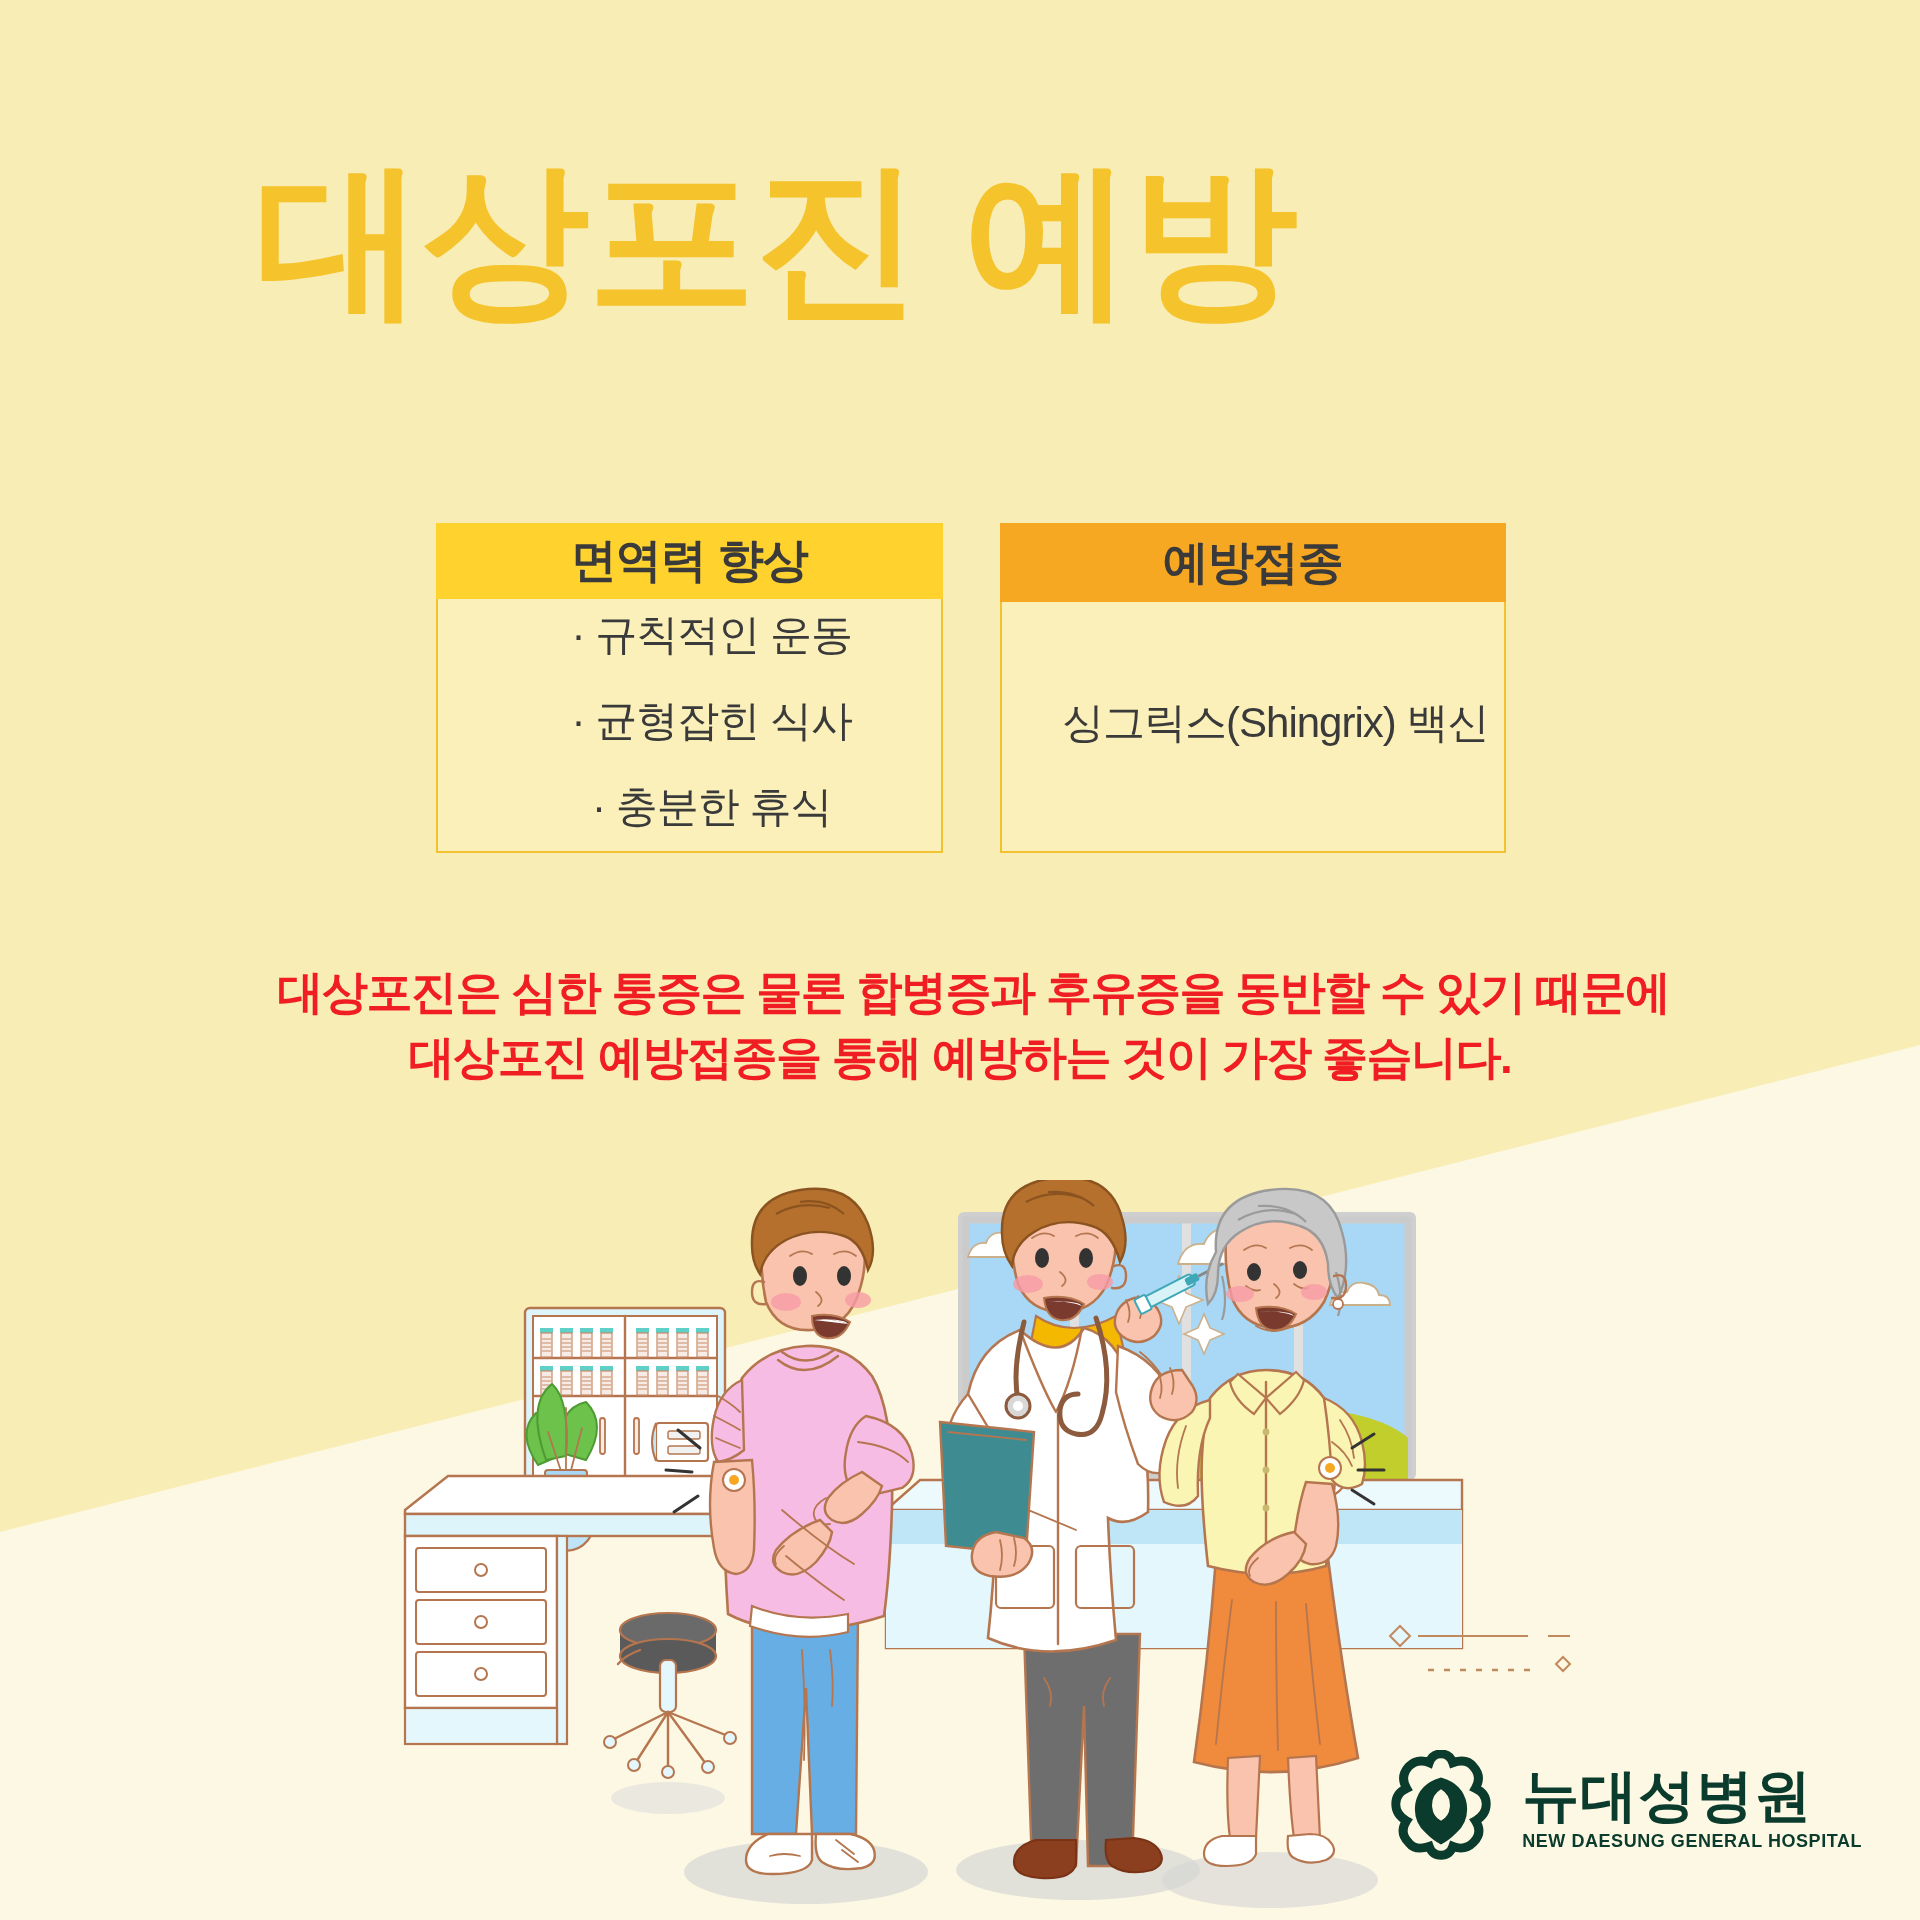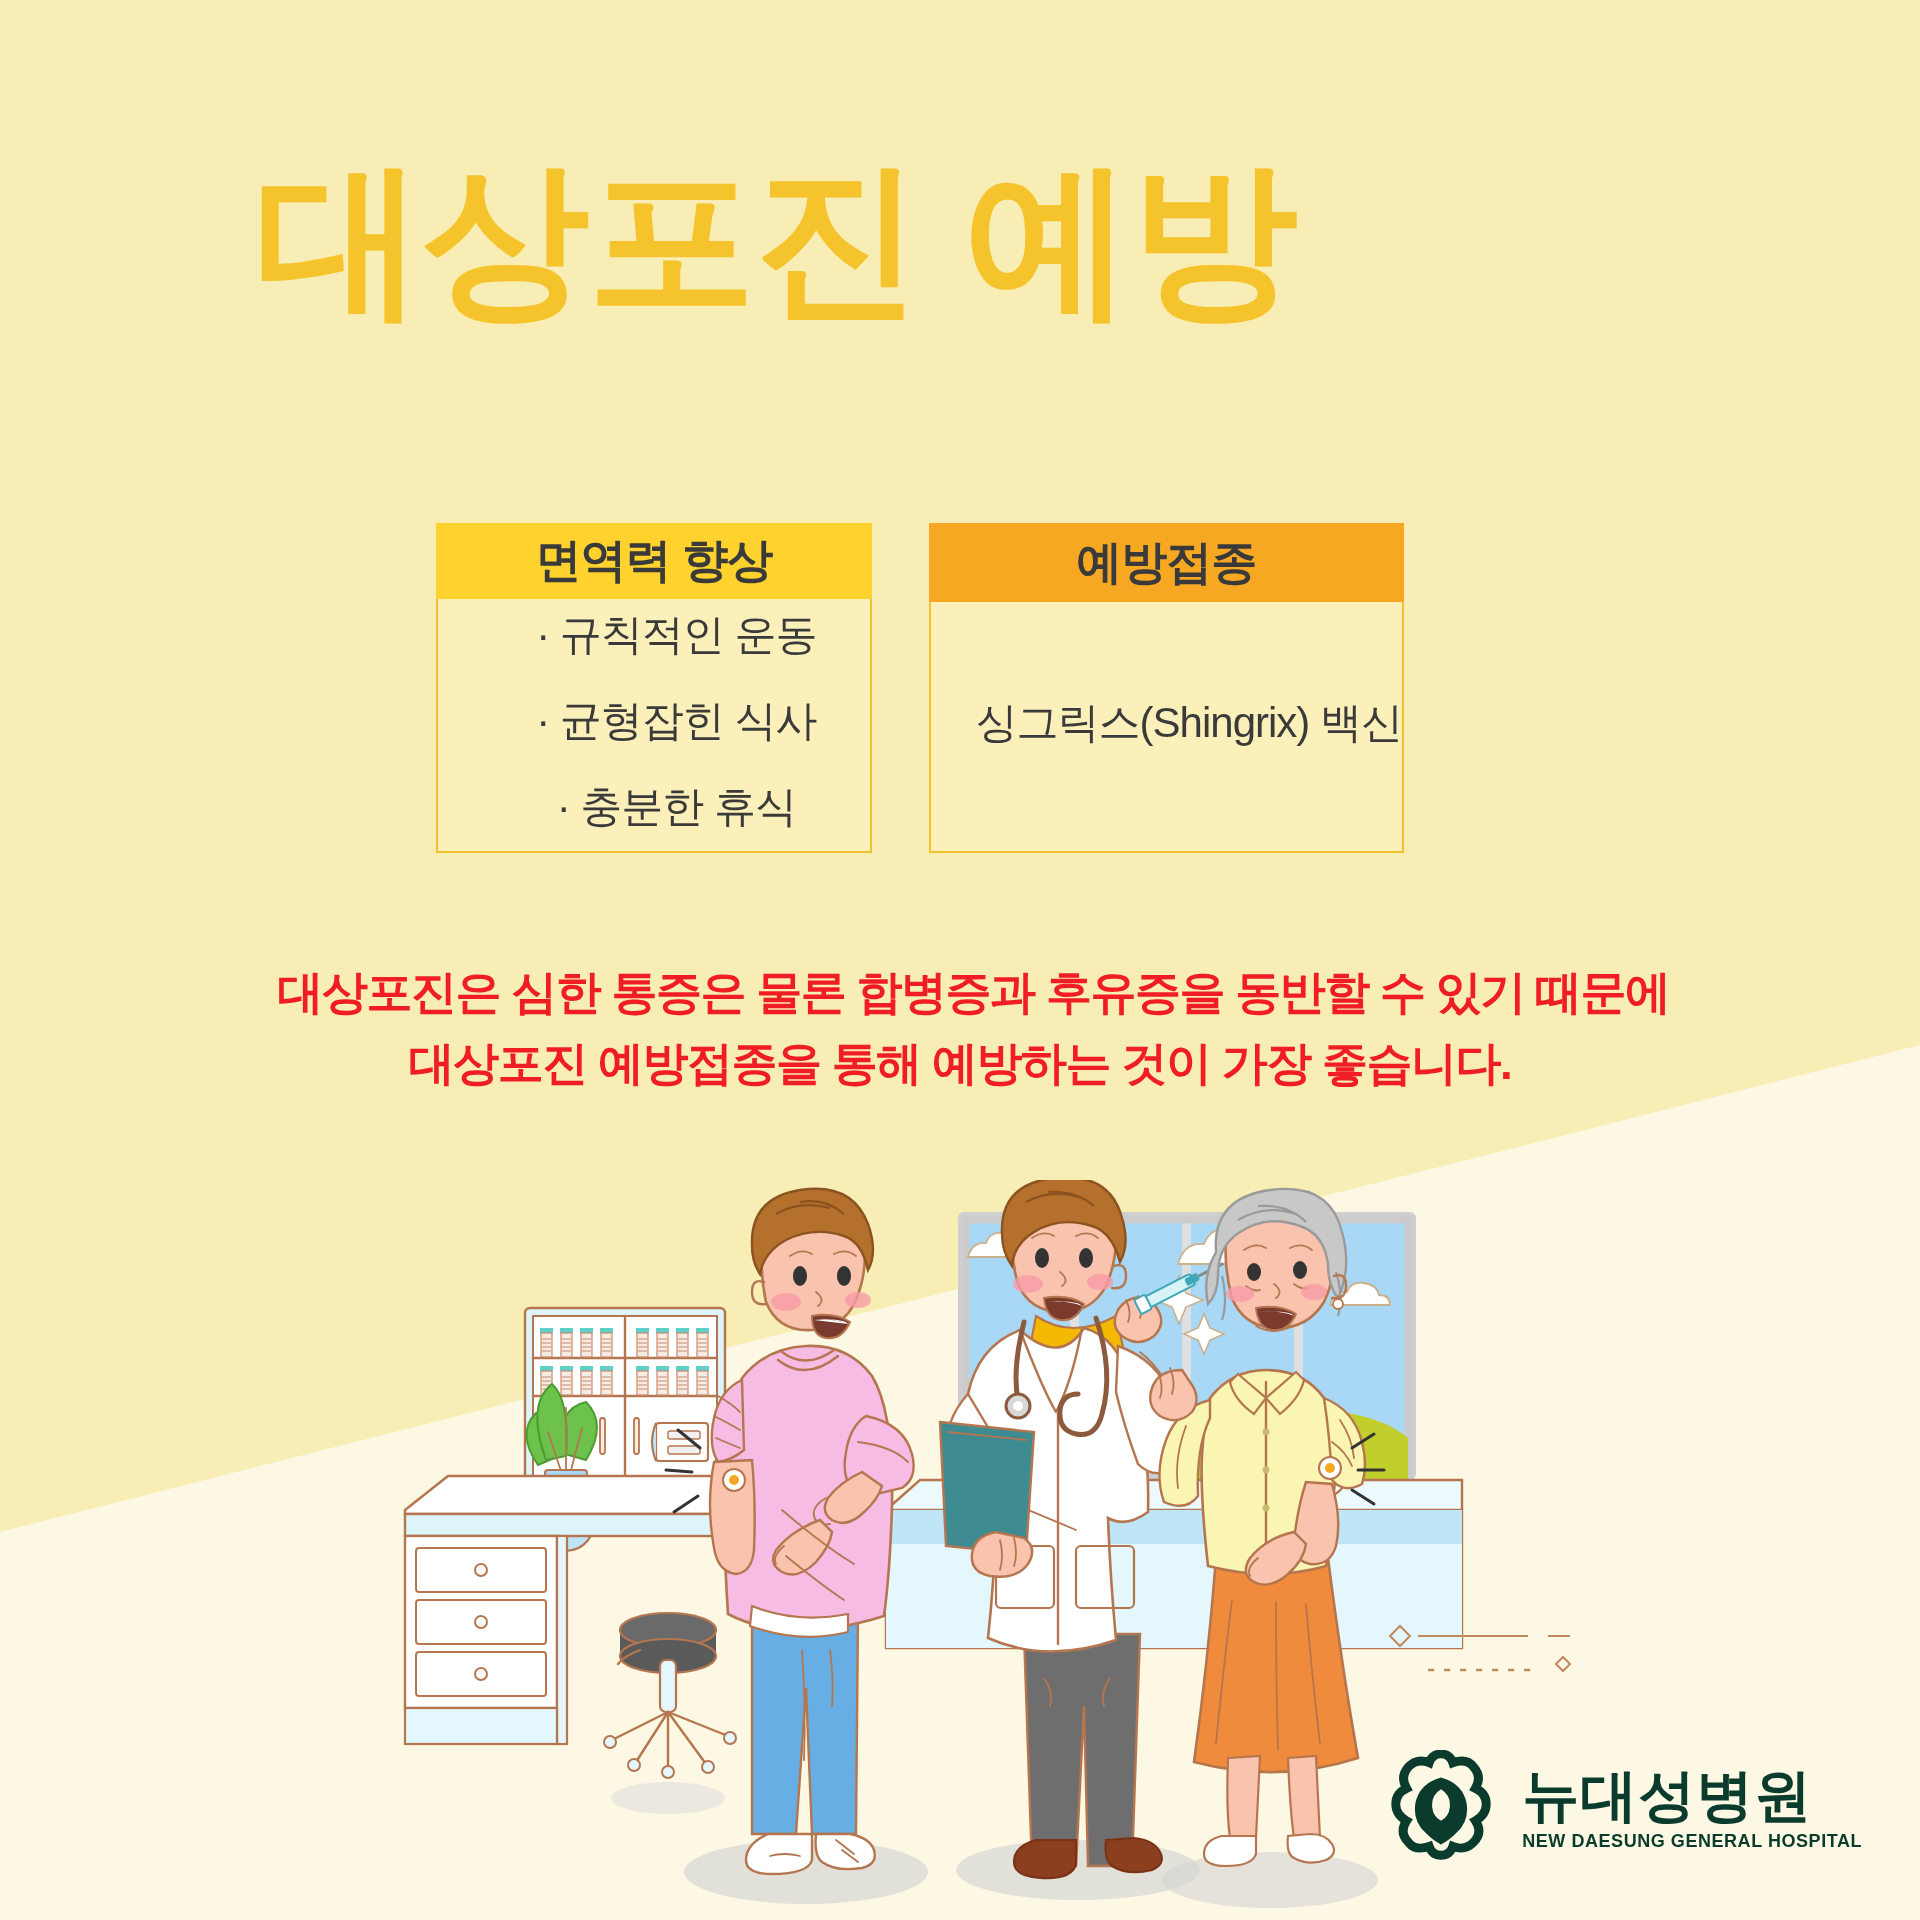--- a/index.html
+++ b/index.html
@@ -24,21 +24,21 @@
     letter-spacing:-2px;
     color:#F5C32C;
     line-height:1.06;
     z-index:5;
     white-space:nowrap;
   }
 
   
   #info-boxes {
     position:absolute; top:523px; left:436px;
-    width:968px; height:330px;
+    width:1070px; height:330px;
     display:flex; gap:57px;
     z-index:5;
   }
   .info-box {
     flex:1 1 0;
     display:flex; flex-direction:column;
     border:2px solid #F2C230;
     background:#FBF0B9;
   }
   .info-box .box-header {
@@ -66,21 +66,21 @@
   }
 
   
   #notice { position:absolute; top:960px; left:0; width:1920px;
             text-align:center; z-index:5; }
   #notice .line {
     color:#F01E23; font-size:46px; letter-spacing:-1.5px;
     line-height:1.42; white-space:nowrap;
   }
   #notice .line1 { font-weight:600;padding-left:27px; }
-  #notice .line2 { font-weight:600;margin-top:6px; }
+  #notice .line2 { font-weight:600; }
   #notice .line2 .strong { font-weight:bold; }
 
   
   #illustration {
     position:absolute; left:0; top:1180px;
     width:1920px; height:740px;
     z-index:4;
   }
   #illustration svg { display:block; width:1920px; height:740px; }
 

